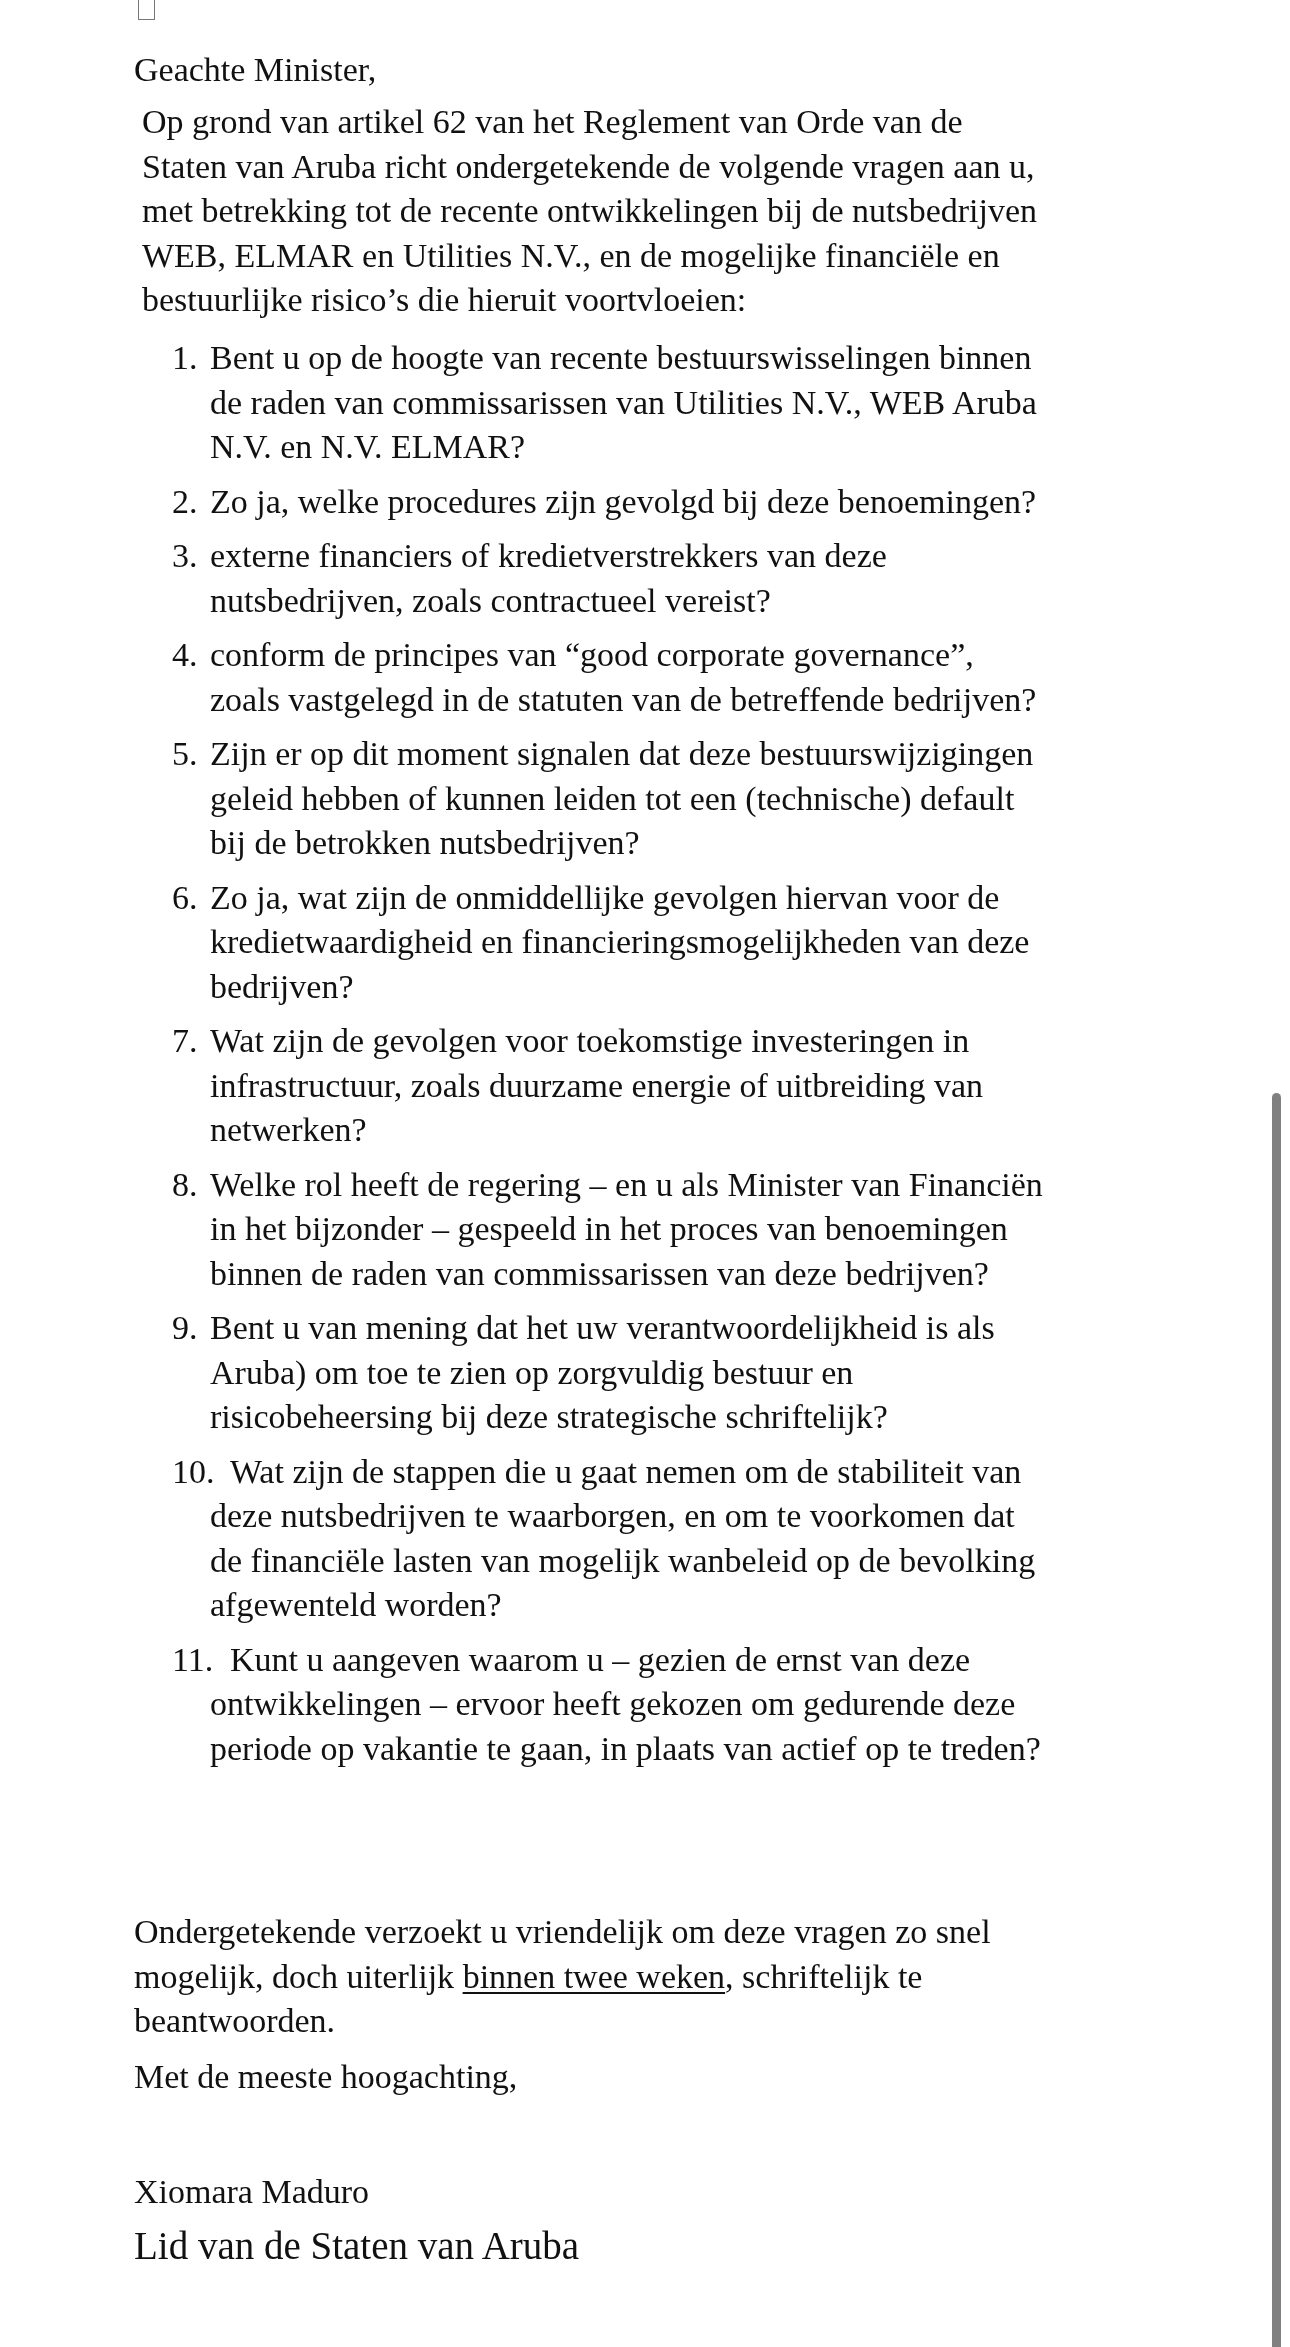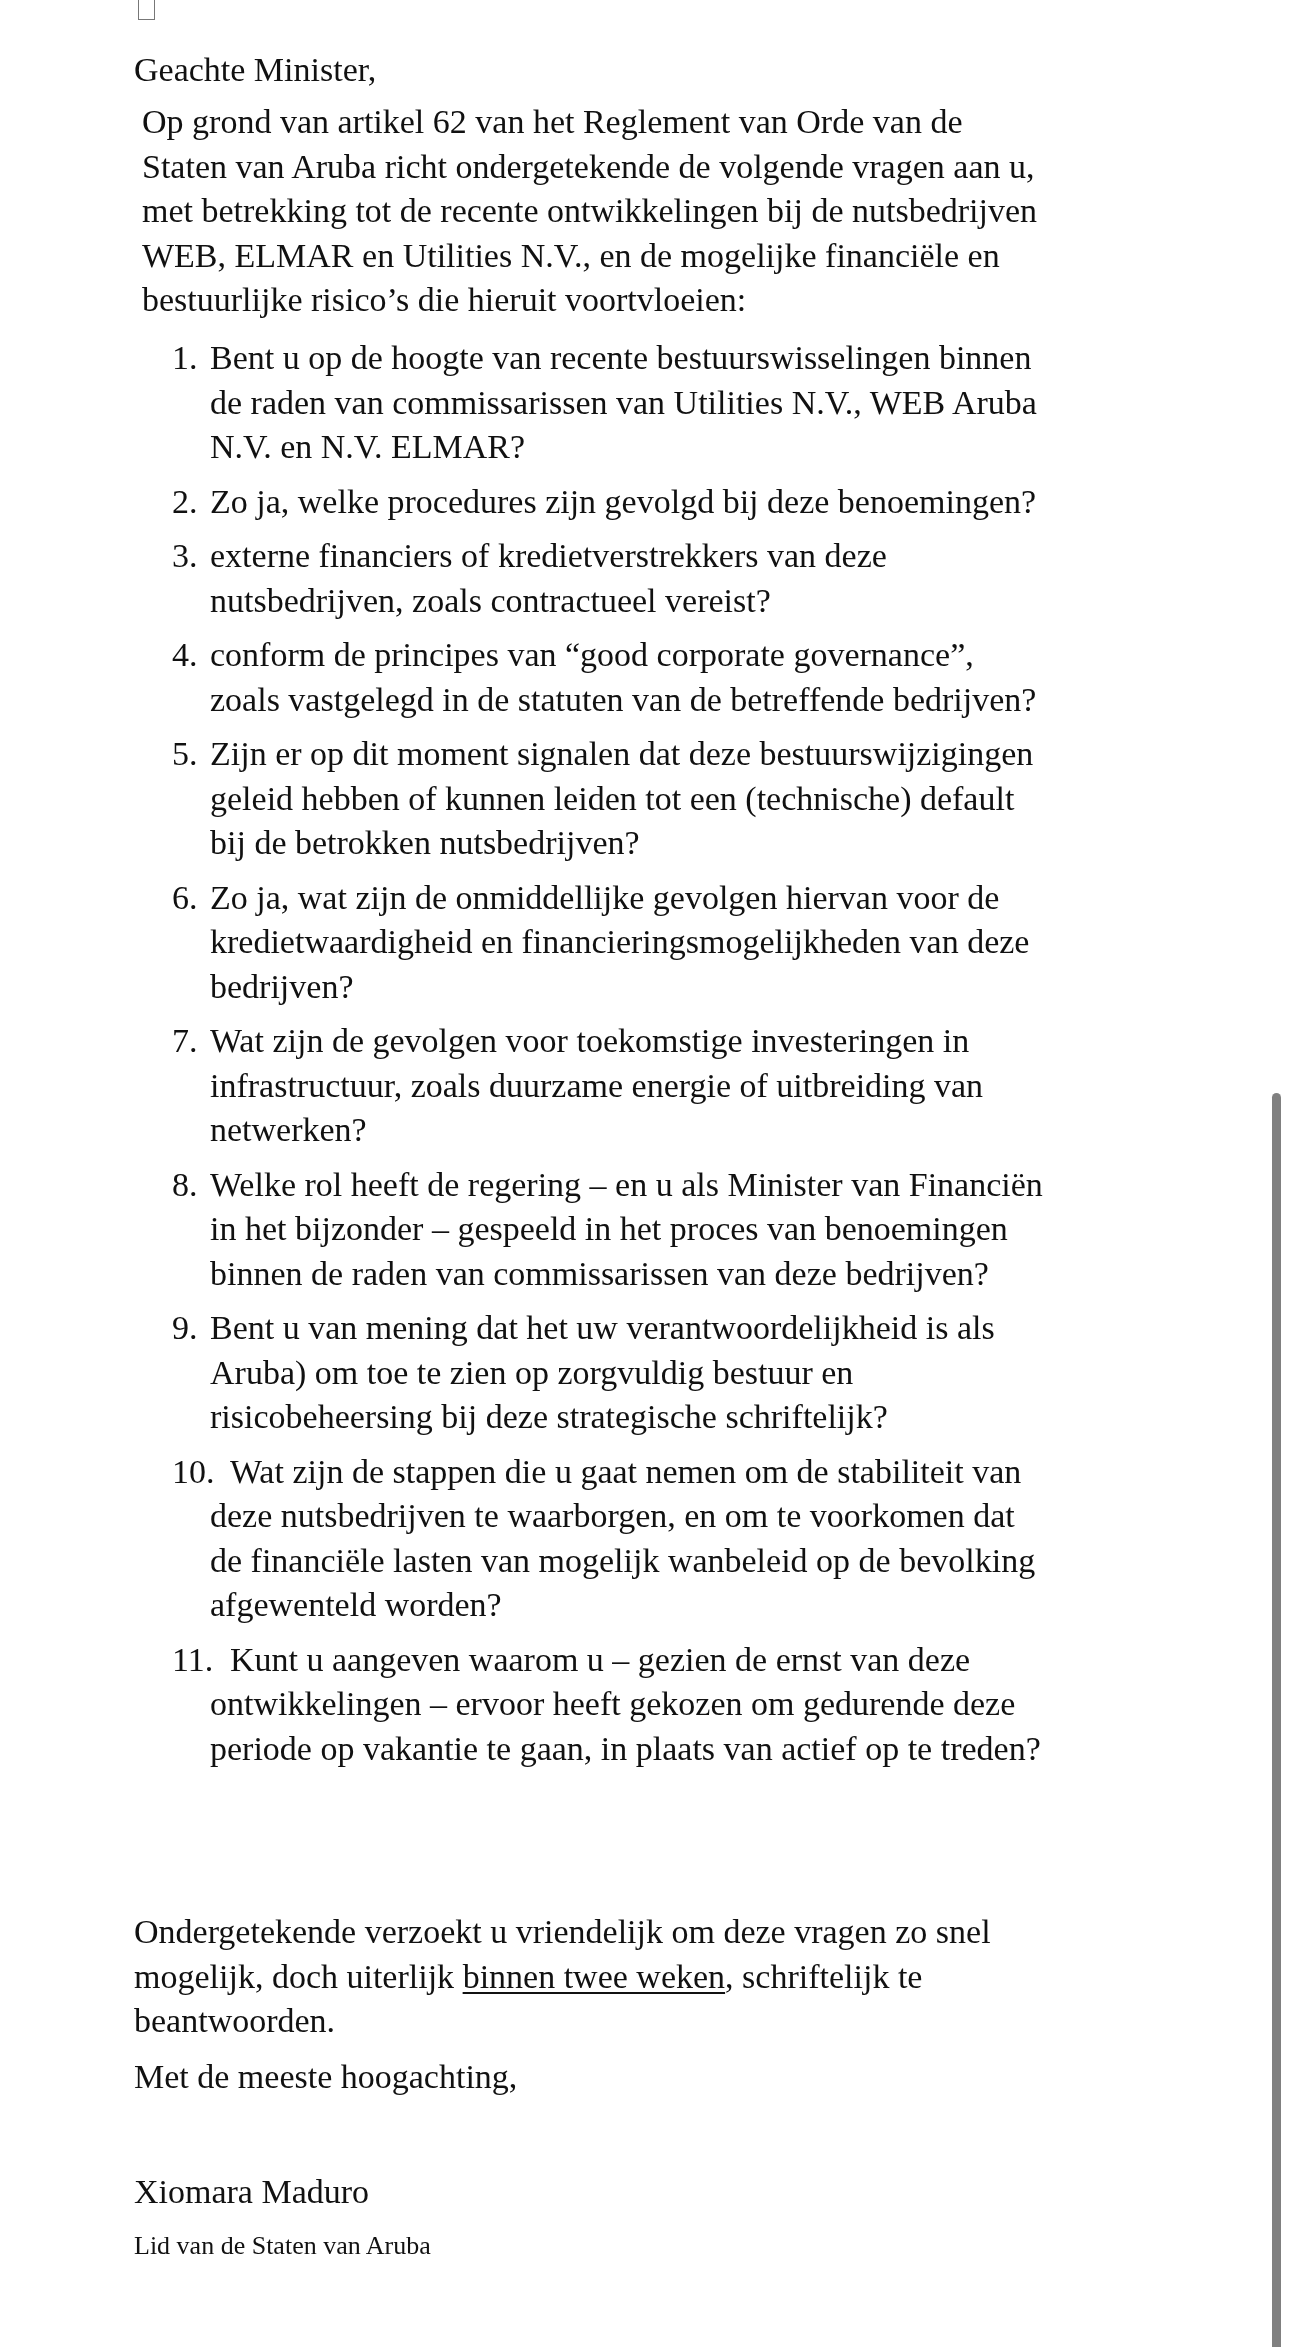--- a/index.html
+++ b/index.html
@@ -91,21 +91,21 @@
     top: 2170px;
     left: 0;
     margin: 0;
     white-space: nowrap;
   }
   .signer-role {
     position: absolute;
     top: 2224px;
     left: 0;
     margin: 0;
-    font-size: 26px;
+    font-size: 39px;
     white-space: nowrap;
   }
   .scrollbar-thumb {
     position: absolute;
     left: 1272px;
     top: 1093px;
     width: 9px;
     height: 1254px;
     background: #808080;
     border-radius: 5px 5px 0 0;

